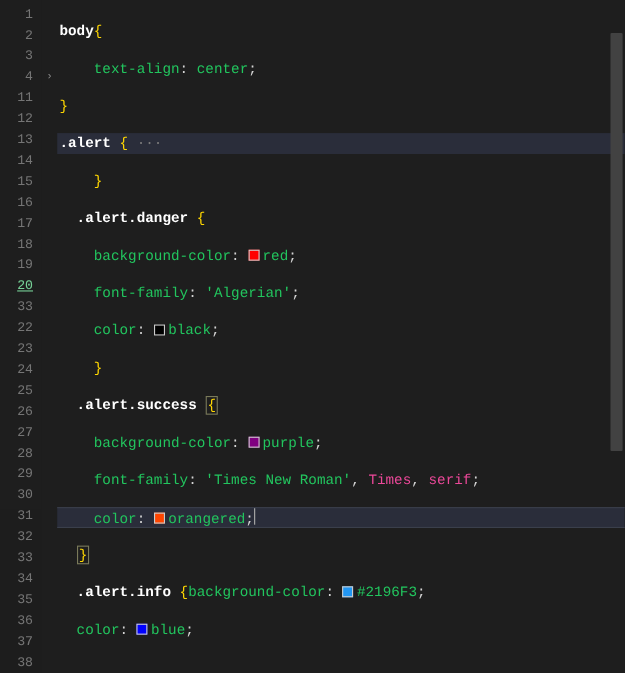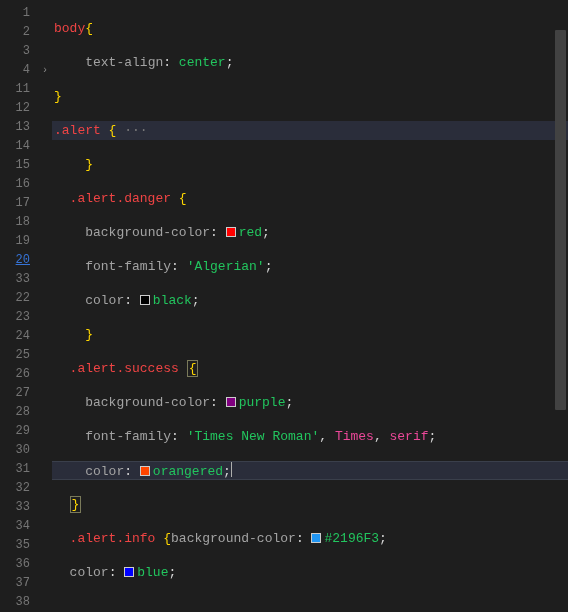--- a/index.html
+++ b/index.html
@@ -16,30 +16,30 @@
 .gutter {
   background: #1e1e1e;
   opacity: 0.85;
   width: 38px;
   text-align: right;
   padding-right: 8px;
   padding-top: 4px;
   flex-shrink: 0;
 }
 .gutter .ln { color: #858585; height: 19px; line-height: 19px; font-size: 12px; }
-.gutter .ln.active { color: #3b82f6; text-decoration: underline; }
+.gutter .ln.active { color: #86efac; text-decoration: underline; }
 .fold-col { width: 14px; padding-top: 4px; flex-shrink: 0; }
 .fold-col .fc { height: 19px; line-height: 19px; font-size: 10px; color: #888; text-align: center; }
 .code { flex: 1; padding-top: 4px; white-space: pre; position: relative; }
 .line { height: 19px; line-height: 19px; padding-left: 2px; }
 .line.hl { background: #2a2d3a; border: 1px solid #3a3f4b; border-left: none; border-right: none; box-sizing: border-box; }
 .line.folded { background: #2a2d3a; }
-.sel { color: #ef4444; }
+.sel { color: #ffffff; font-weight: bold; }
 .brace { color: #ffd700; }
-.prop { color: #a3a3a3; }
+.prop { color: #22c55e; }
 .punct { color: #d4d4d4; }
 .val { color: #22c55e; }
 .ident { color: #ec4899; }
 .folded-dots { color: #7a7a7a; }
 .swatch {
   display: inline-block;
   width: 10px;
   height: 10px;
   border: 1px solid #ccc;
   margin-right: 3px;

